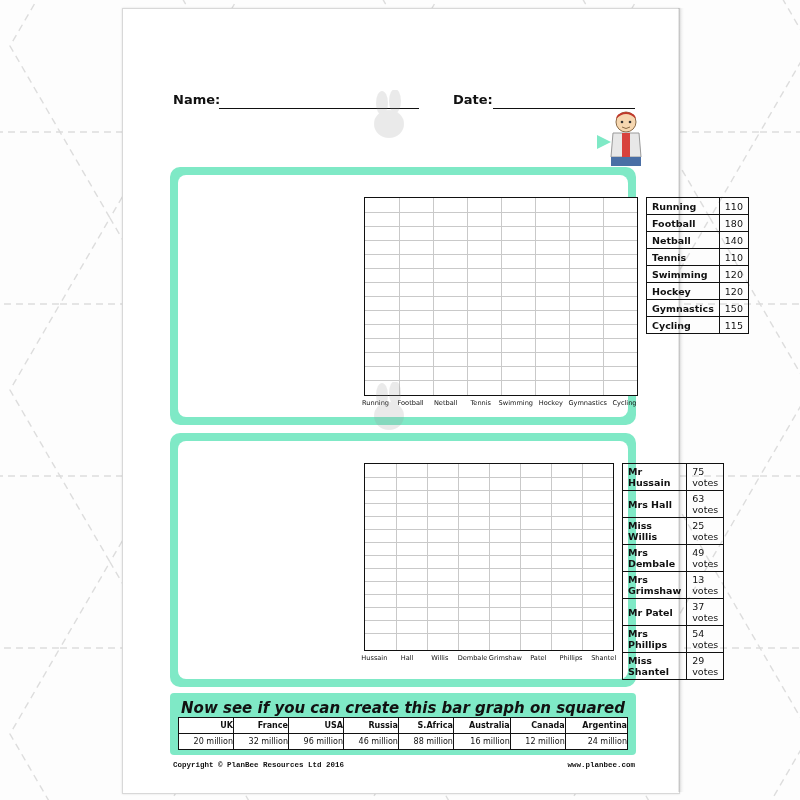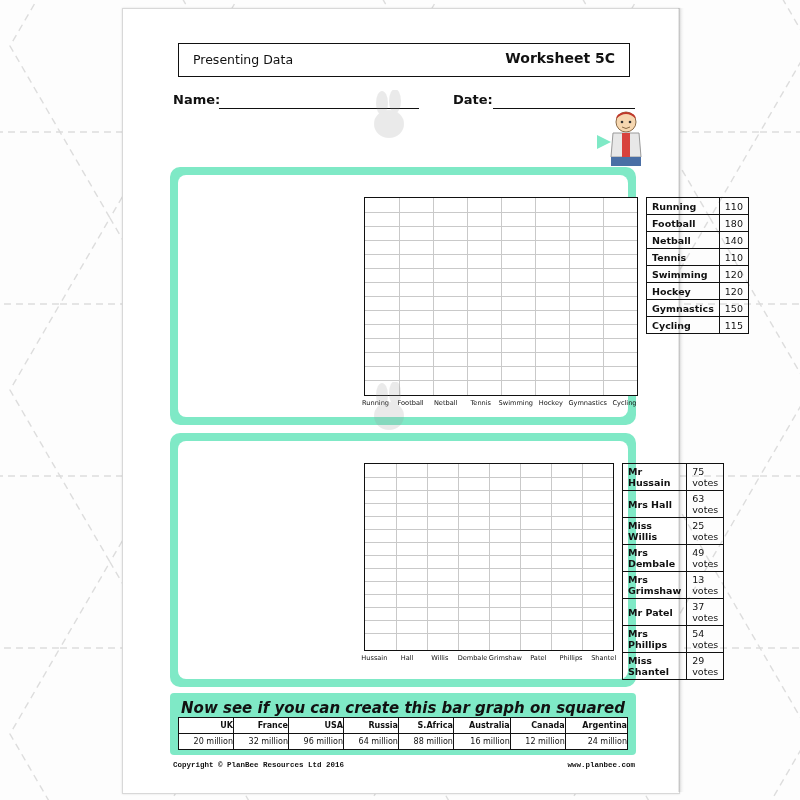--- a/index.html
+++ b/index.html
@@ -216,24 +216,20 @@
   <g fill="#9a9a9a">
       <ellipse cx="14" cy="13" rx="6" ry="12"></ellipse>
       <ellipse cx="27" cy="11" rx="6" ry="12"></ellipse>
       <ellipse cx="21" cy="34" rx="15" ry="14"></ellipse>
     </g>
 </svg>
 
 <div class="sheet">
  <div class="inner">
 
-  <div class="hdr">
-    <div class="hdr-title">Presenting Data</div>
-    <div class="hdr-ws">Worksheet 5C</div>
-  </div>
 
   <div class="namedate">
     <div class="nd-label" style="left:0;top:3px;">Name:</div>
     <div class="nd-rule" style="left:46px;top:18px;width:200px;"></div>
     <div class="nd-label" style="left:280px;top:3px;">Date:</div>
     <div class="nd-rule" style="left:320px;top:18px;width:142px;"></div>
   </div>
 
   <div class="bubble-tail"></div>
 
@@ -413,21 +409,21 @@
         <td class="hdrc">Russia</td>
         <td class="hdrc">S.Africa</td>
         <td class="hdrc">Australia</td>
         <td class="hdrc">Canada</td>
         <td class="hdrc">Argentina</td>
       </tr>
       <tr>
         <td>20 million</td>
         <td>32 million</td>
         <td>96 million</td>
-        <td>64 million</td>
+        <td>46 million</td>
         <td>88 million</td>
         <td>16 million</td>
         <td>12 million</td>
         <td>24 million</td>
       </tr>
     </tbody>
         </table>
   </div>
 
   <div class="ftr">

